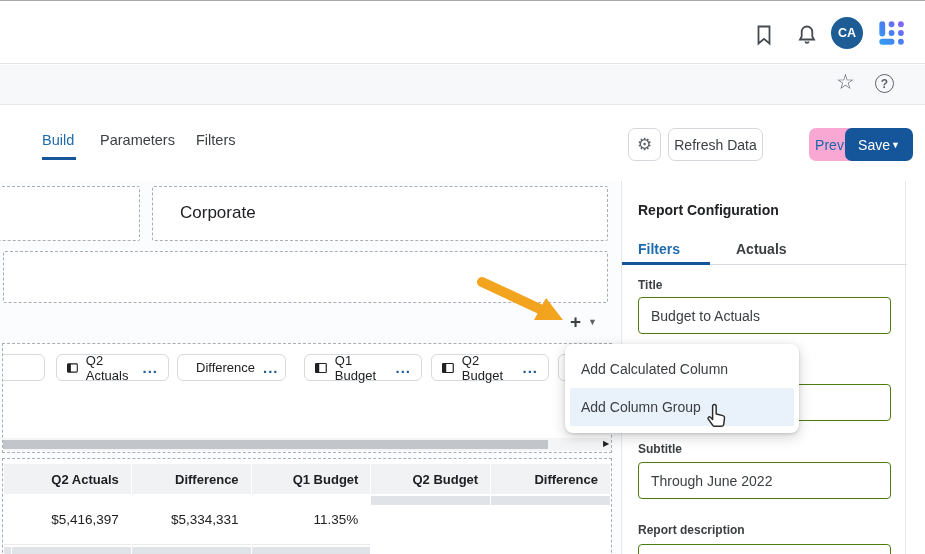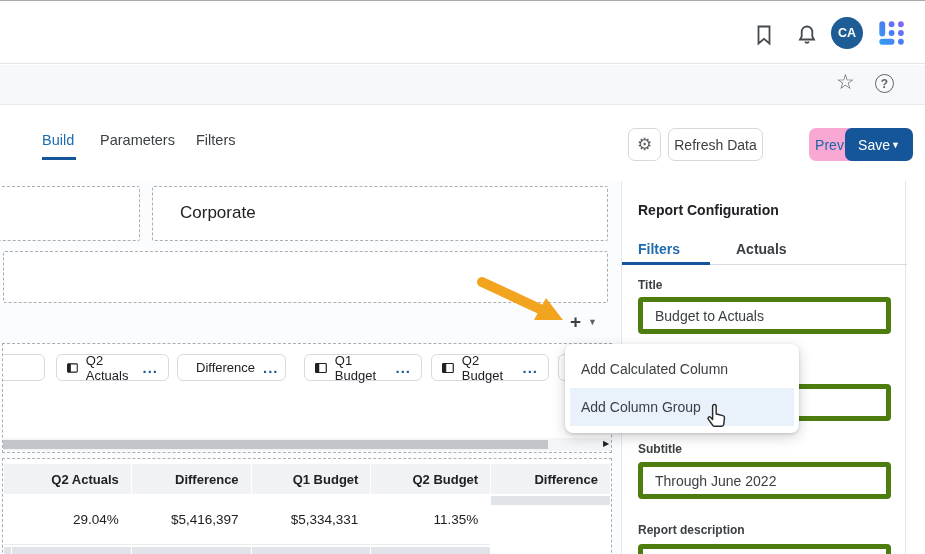--- a/index.html
+++ b/index.html
@@ -59,21 +59,21 @@
 
   
   .panel { position:absolute; left:621px; top:180px; width:285px; height:374px; background:#fff;
     border-left:1px solid #e4e6e9; border-right:1px solid #e4e6e9; }
   .panel h2 { position:absolute; left:16px; top:21px; font-size:14px; color:#202124; }
   .ptab { position:absolute; top:60px; font-size:14px; font-weight:bold; color:#3c4043; cursor:pointer; }
   .ptab.active { color:#1e6bad; }
   .ptab-line { position:absolute; left:0; top:83px; width:285px; height:1px; background:#d8dbdf; }
   .ptab-underline { position:absolute; left:0; top:81px; width:88px; height:3px; background:#15559a; }
   .plabel { position:absolute; left:16px; font-size:12px; font-weight:bold; color:#3c4043; }
-  .pinput { position:absolute; left:16px; width:253px; height:37px; border:5px solid #4d7c0f; border-radius:4px;
+  .pinput { position:absolute; left:16px; width:253px; height:37px; border:1px solid #4d7c0f; border-radius:4px;
     font-size:14px; color:#3c4043; padding:0 12px; font-family:"Liberation Sans", sans-serif; background:#fff; outline:none; }
 
   
   .menu { position:absolute; left:565px; top:343px; width:234px; height:89px; background:#fff; border-radius:8px;
     box-shadow:0 1px 3px rgba(0,0,0,.15), 0 4px 14px rgba(0,0,0,.18); z-index:50; padding:6px 0; }
   .menu-item { height:38px; display:flex; align-items:center; padding-left:16px; font-size:14px; color:#3c4043; cursor:pointer; }
   .menu-item.hl { background:#e9f1fb; border-radius:0; margin:0 5px; padding-left:11px; }
 
   .arrow-annot { position:absolute; left:470px; top:272px; z-index:10; pointer-events:none; }
   .cursor-img { position:absolute; left:704px; top:401px; z-index:60; pointer-events:none; }
@@ -205,21 +205,20 @@
     <div class="table-box">
       <div class="tgrid">
         <div class="th"></div>
         <div class="th">Q2 Actuals</div>
         <div class="th">Difference</div>
         <div class="th">Q1 Budget</div>
         <div class="th">Q2 Budget</div>
         <div class="th">Difference</div>
 
         <div class="td"></div>
-        <div class="td">29.04%</div>
         <div class="td">$5,416,397</div>
         <div class="td">$5,334,331</div>
         <div class="td">11.35%</div>
 
         <div class="tg"></div>
         <div class="tg"></div>
         <div class="tg"></div>
         <div class="tg"></div>
         <div class="tg"></div>
         <div class="tg"></div>

